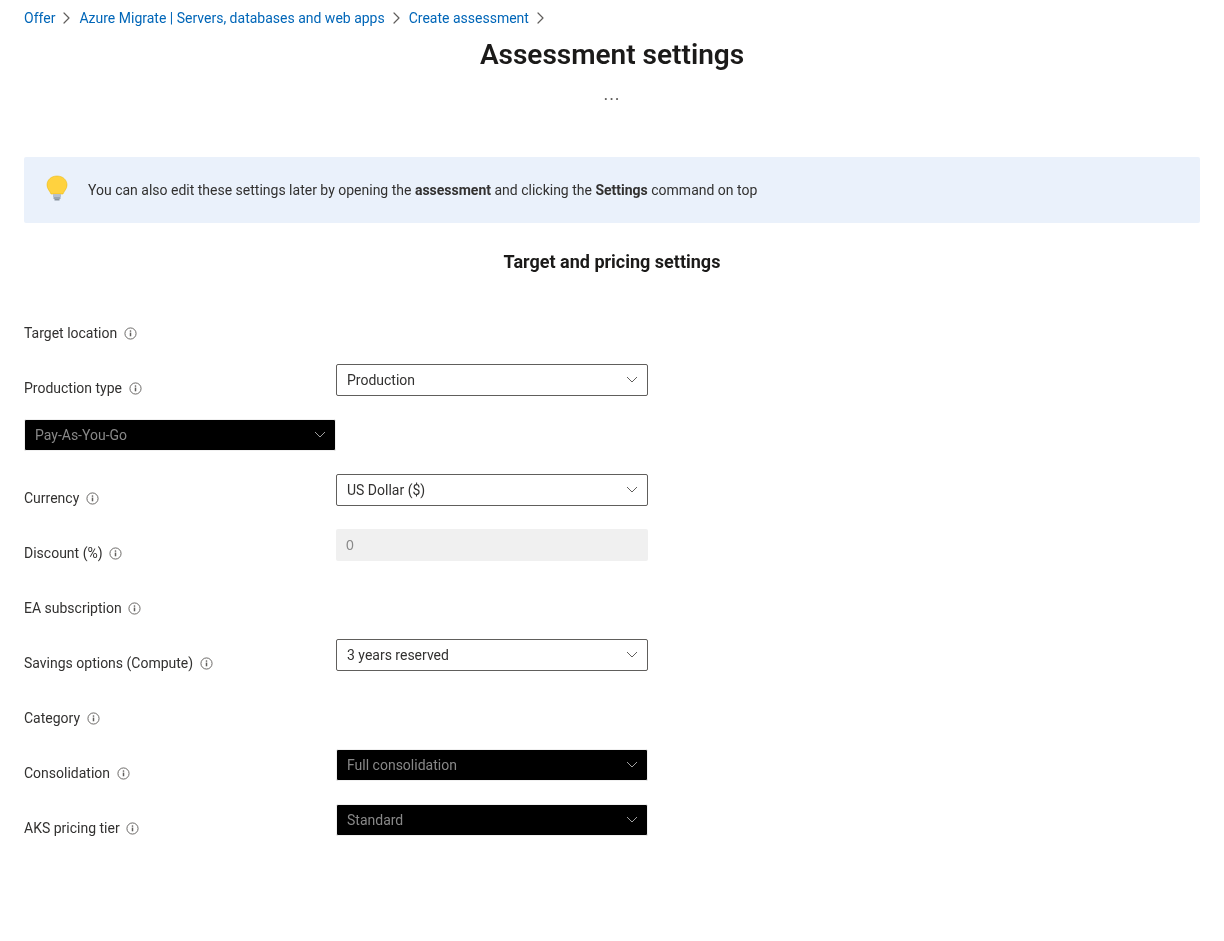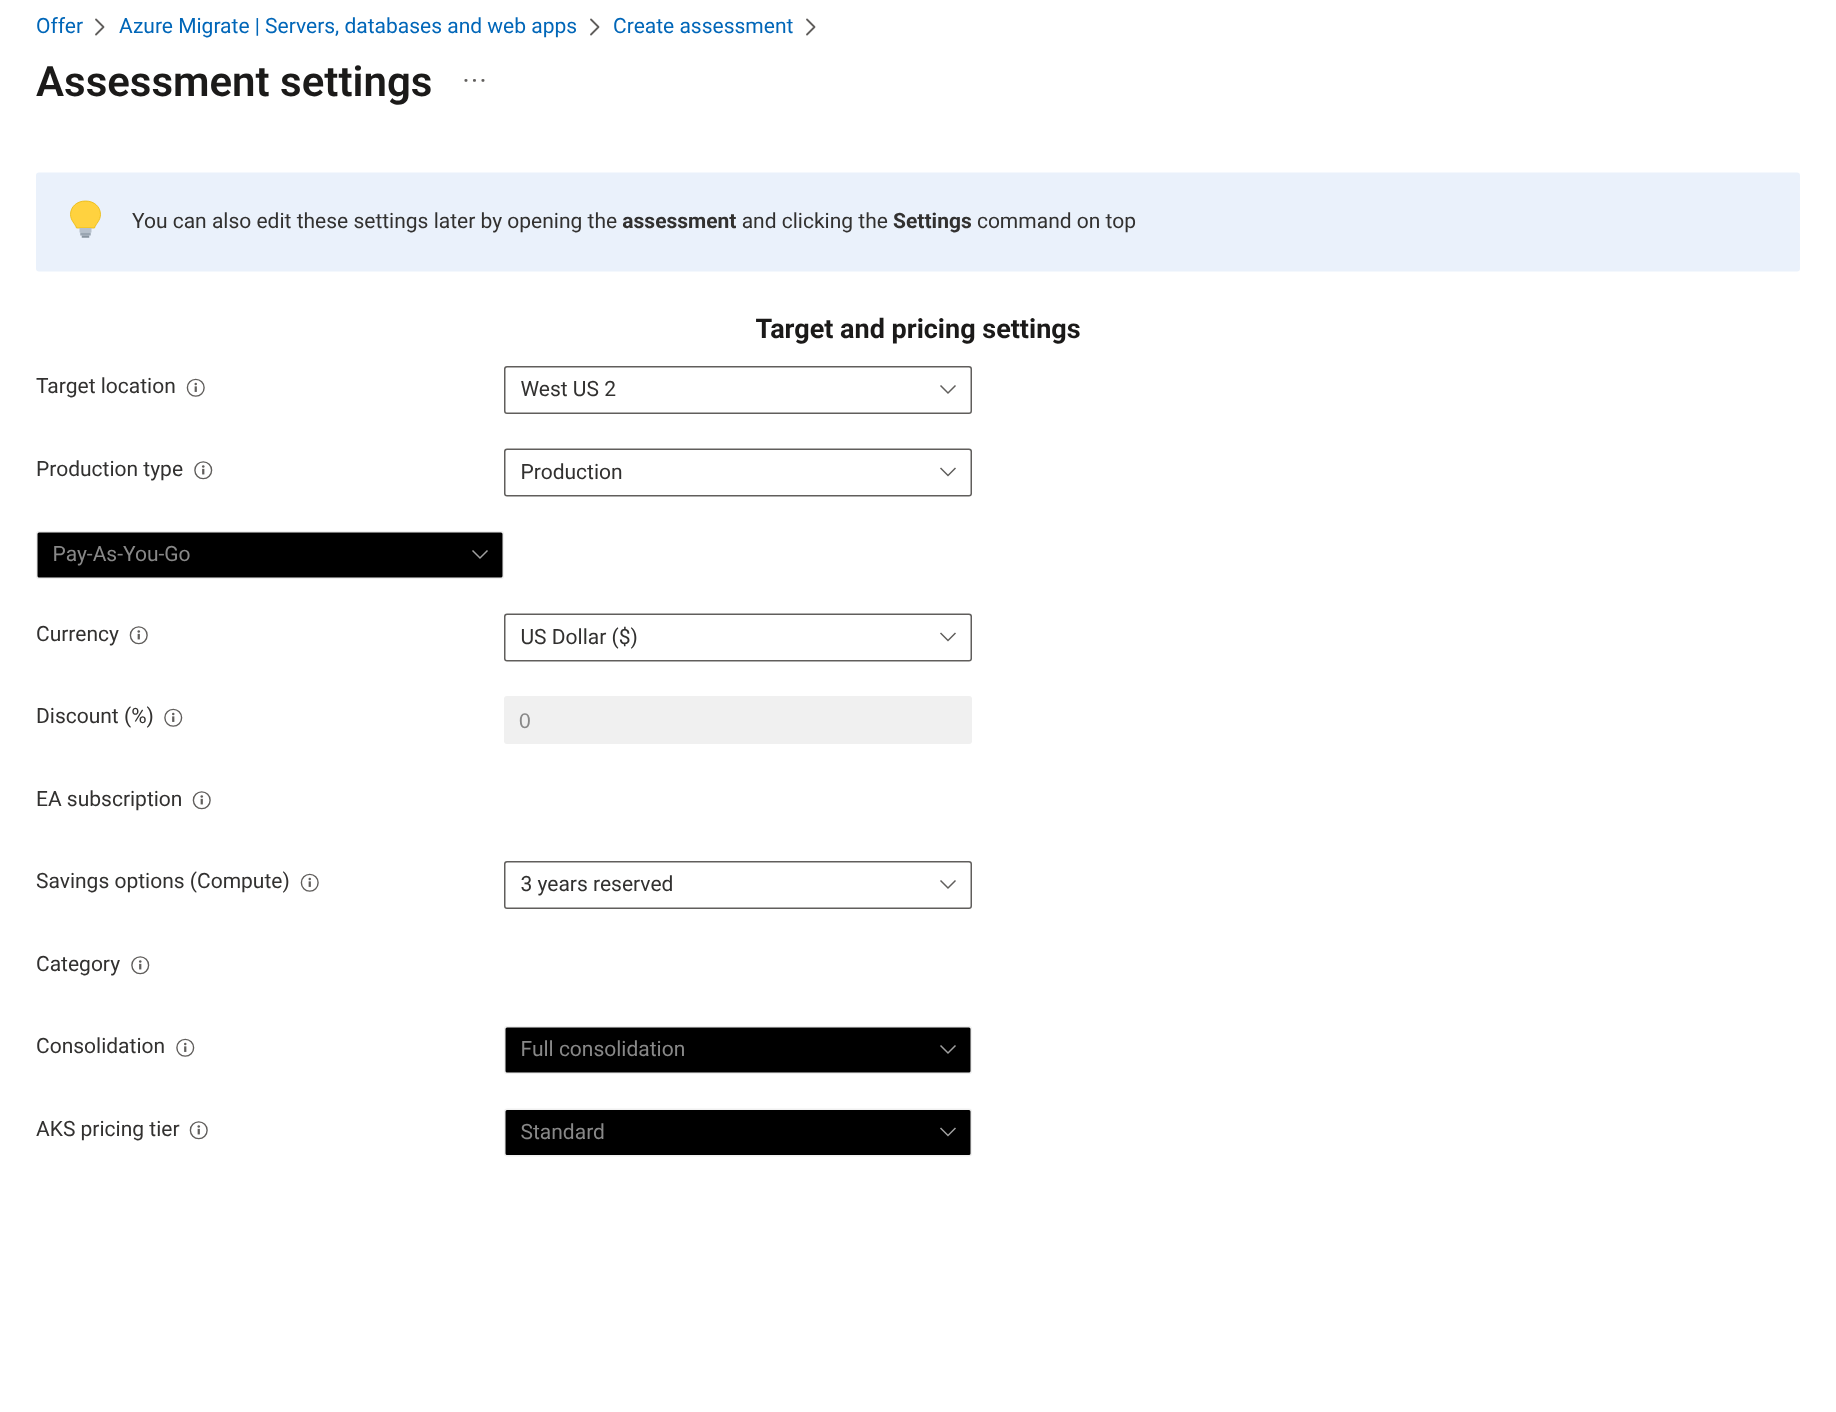--- a/index.html
+++ b/index.html
@@ -28,20 +28,21 @@
   }
   .breadcrumb .sep svg { display:block; }
   h1.title {
     font-size: 28px;
     font-weight: 600;
     margin: 0 0 24px 0;
     display: flex;
     align-items: center;
     gap: 16px;
     color:#1b1a19;
+    flex-direction:column;
   }
   .more-btn {
     font-size: 18px;
     color: #605e5c;
     cursor: pointer;
     line-height: 1;
     padding: 4px;
     letter-spacing: 1px;
     font-weight:400;
   }
@@ -59,21 +60,21 @@
   .info-banner .text { font-size: 14px; color:#323130; }
   h2.section {
     font-size: 18px;
     font-weight: 700;
     margin: 18px 0 14px 0;
     color:#1b1a19;
     text-align:center;
   }
   .form-row {
     display: flex;
-    align-items: flex-start;
+    align-items: flex-end;
     margin-bottom: 0;
     min-height: 55px;
   }
   .form-label {
     width: 312px;
     display: flex;
     align-items: center;
     gap: 6px;
     font-size: 14px;
     color: #323130;
@@ -176,30 +177,20 @@
   <div class="form-label">
     <span>Target location</span>
     <span class="info-icon">
       <svg width="13" height="13" viewBox="0 0 14 14">
           <circle cx="7" cy="7" r="6" stroke="#605e5c" stroke-width="1" fill="none"></circle>
           <circle cx="7" cy="4.3" r="0.9" fill="#605e5c"></circle>
           <rect x="6.2" y="6" width="1.6" height="4" fill="#605e5c"></rect>
         </svg>
     </span>
   </div>
-  <div class="select-wrap">
-    <div class="select-box">
-        <span>West US 2</span>
-      </div>
-    <span class="chev">
-        <svg width="12" height="8" viewBox="0 0 12 8">
-          <path d="M1 1l5 5 5-5" stroke="#605e5c" stroke-width="1" fill="none"></path>
-        </svg>
-      </span>
-  </div>
 </div>
 
 <div class="form-row">
   <div class="form-label">
     <span>Production type</span>
     <span class="info-icon">
       <svg width="13" height="13" viewBox="0 0 14 14">
           <circle cx="7" cy="7" r="6" stroke="#605e5c" stroke-width="1" fill="none"></circle>
           <circle cx="7" cy="4.3" r="0.9" fill="#605e5c"></circle>
           <rect x="6.2" y="6" width="1.6" height="4" fill="#605e5c"></rect>

